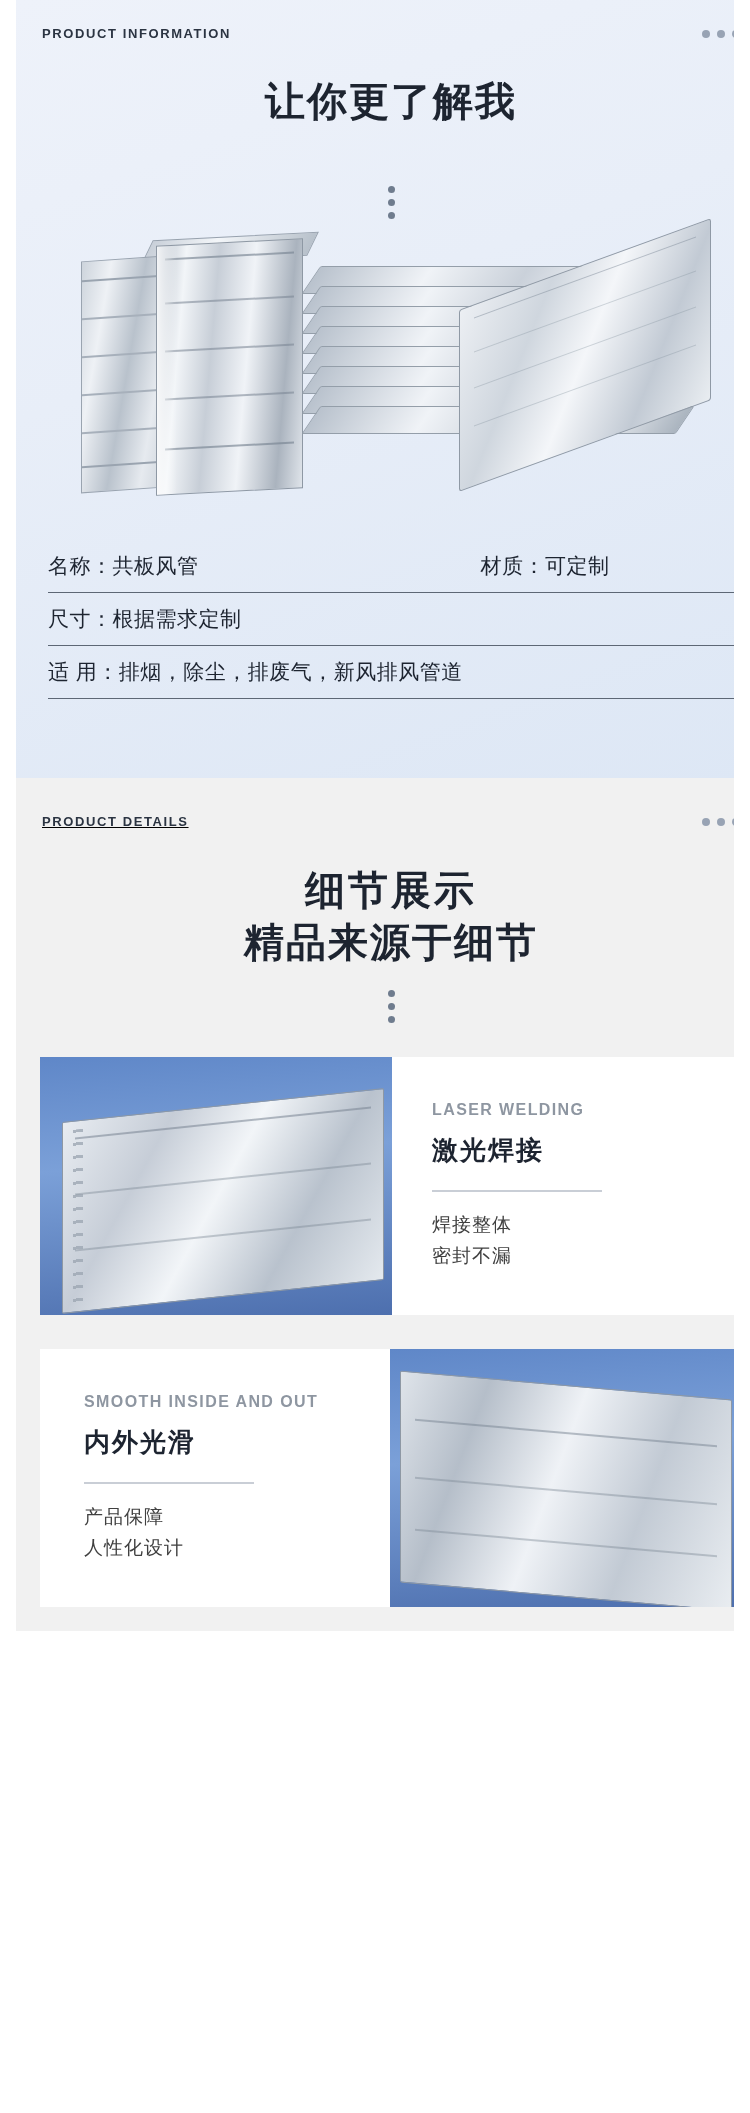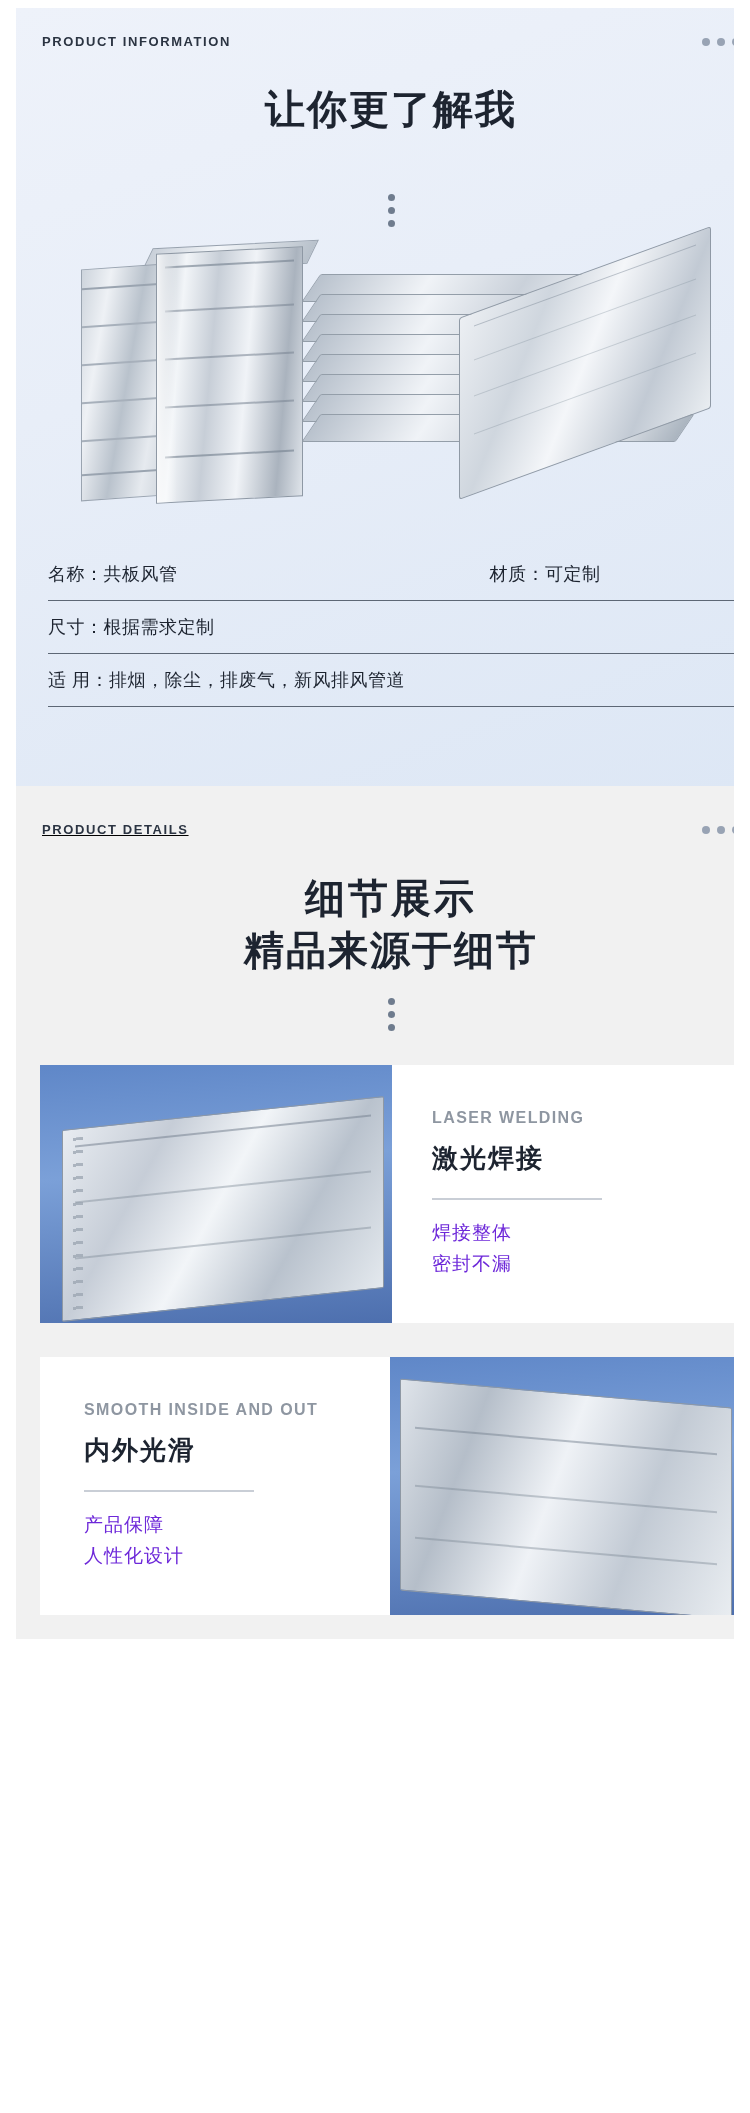--- a/index.html
+++ b/index.html
@@ -7,21 +7,21 @@
     padding: 0;
   }
   body {
     width: 750px;
     background: #ffffff;
     font-family: "Liberation Sans", "DejaVu Sans", sans-serif;
     -webkit-font-smoothing: antialiased;
   }
   .page {
     width: 718px;
-    margin: 8px auto;
+    margin: 0 auto;
     position: relative;
     overflow: hidden;
   }
 
   
   .sec-params {
     position: relative;
     width: 750px;
     height: 778px;
     background: linear-gradient(160deg, #eef2fa 0%, #e8eef8 40%, #dde7f5 100%);
@@ -197,21 +197,21 @@
     position: absolute;
     left: 32px;
     top: 540px;
     width: 686px;
   }
   .spec-row {
     display: flex;
     align-items: center;
     height: 52px;
     border-bottom: 1px solid #5d6775;
-    font-size: 18px;
+    font-size: 21px;
     color: #1d2430;
     letter-spacing: .5px;
     gap: 8px;
   }
   .spec-row .c1 { width: 300px; }
   .spec-row .c2 { flex: 1; text-align: center; }
   .spec-row.full .c1 { width: auto; }
 
   
   .sec-details {
@@ -287,21 +287,21 @@
   }
   .rule {
     width: 170px;
     height: 2px;
     background: #c9ced6;
     margin: 22px 0 18px 0;
   }
   .desc {
     font-size: 19px;
     line-height: 1.62;
-    color: #6d28d9;
+    color: #404040;
     letter-spacing: 1px;
   }
 
   
   .duct-shot {
     position: absolute;
     left: 22px;
     bottom: 18px;
     width: 320px;
     height: 190px;

